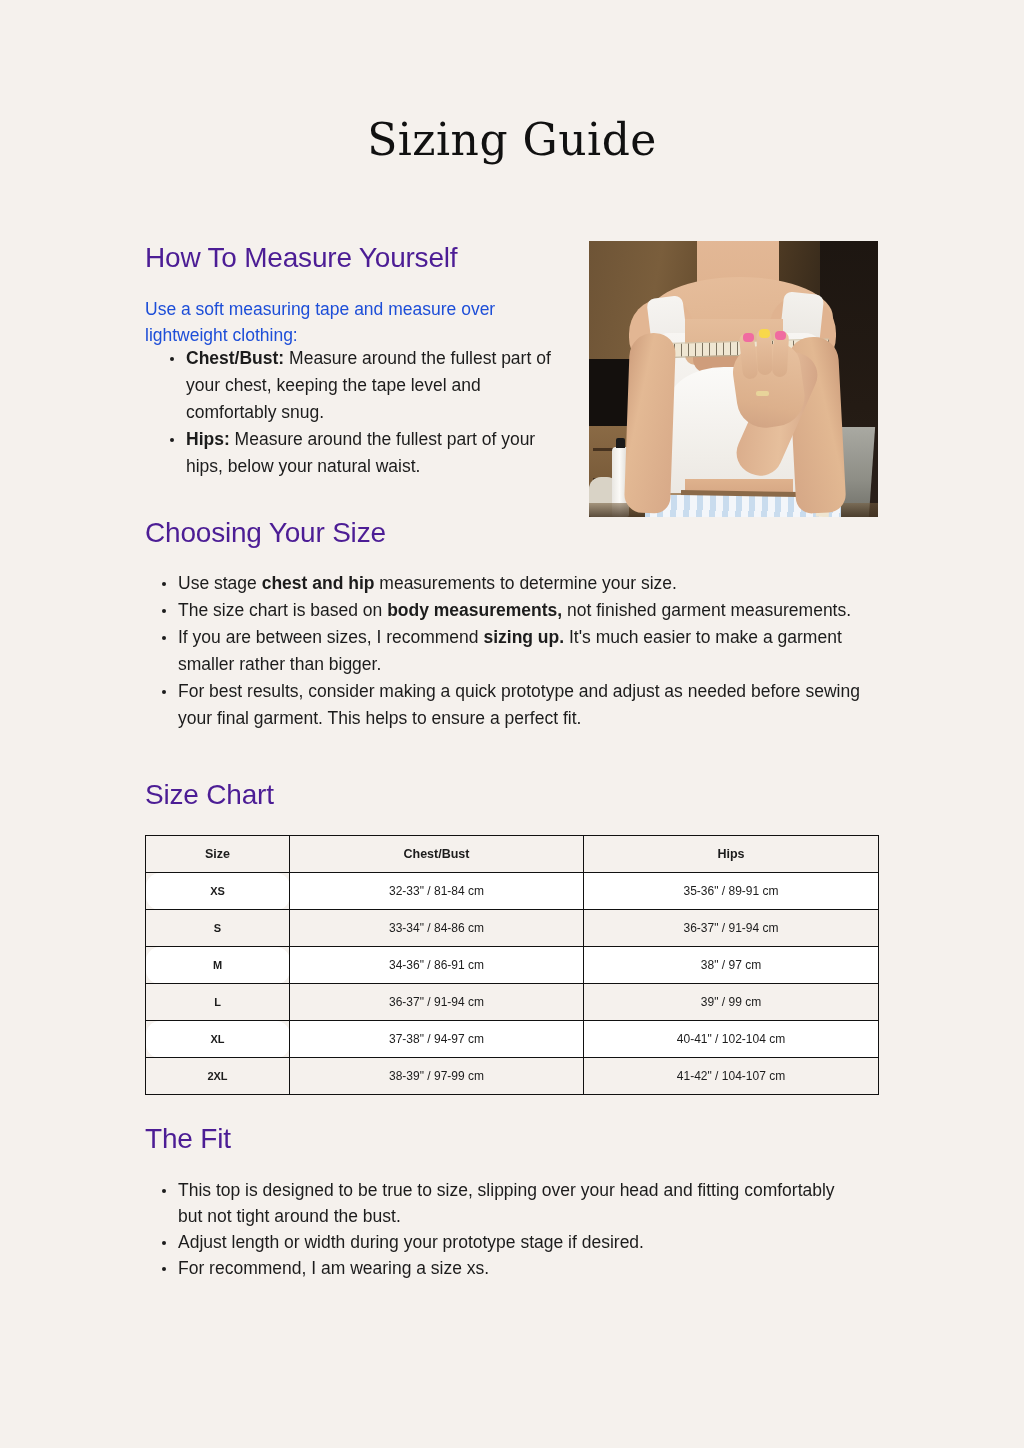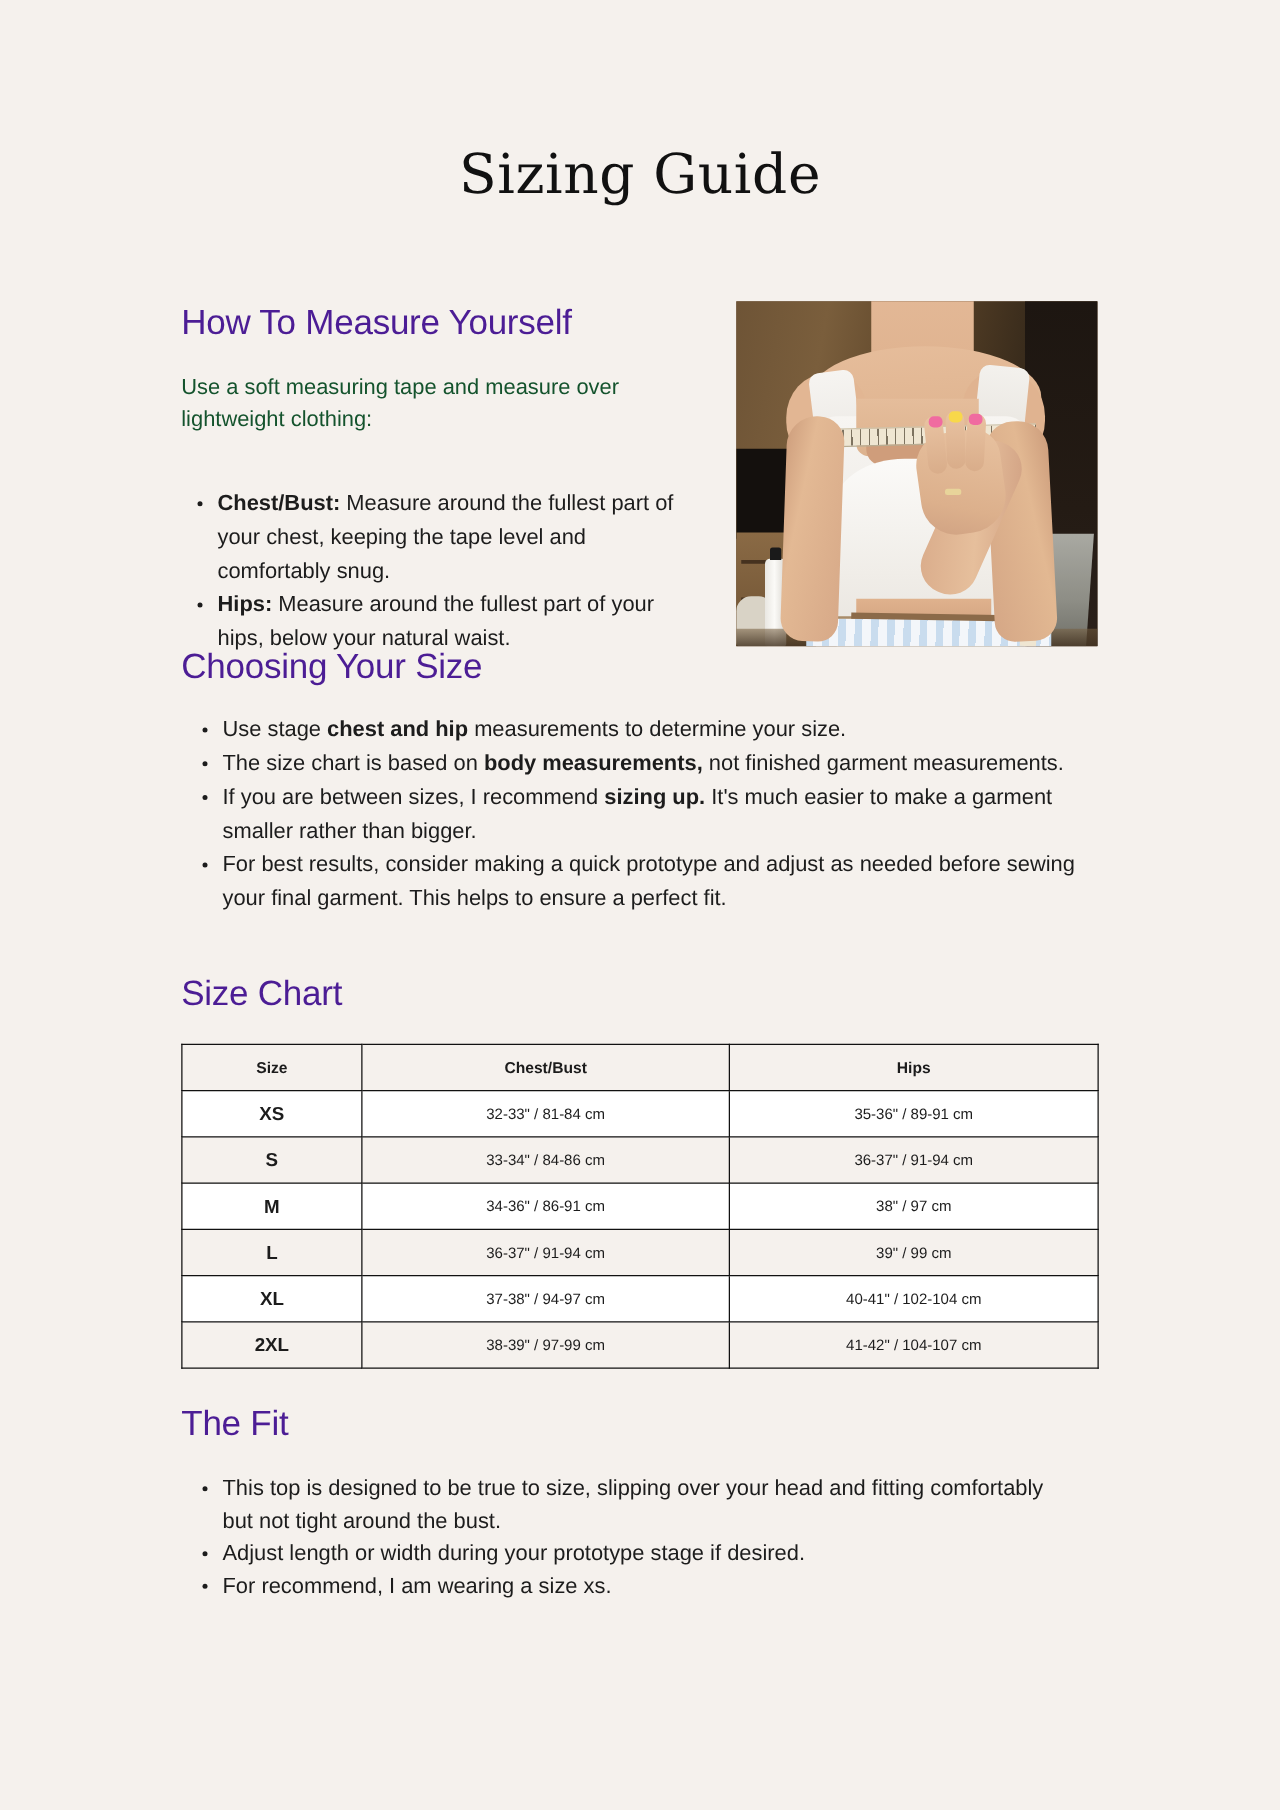--- a/index.html
+++ b/index.html
@@ -55,21 +55,21 @@
   #heading-fit { left: 145px; top: 1122px; }
 
   
   .intro-para {
     position: absolute;
     left: 145px;
     top: 296px;
     width: 400px;
     font-size: 17.5px;
     line-height: 26px;
-    color: #14532d;
+    color: #1d4ed8;
   }
 
   
   ul.bullets {
     position: absolute;
     list-style: none;
   }
 
   ul.bullets > li {
     position: relative;
@@ -87,24 +87,23 @@
     top: 12px;
     width: 4px;
     height: 4px;
     border-radius: 50%;
     background: #1c1c1c;
   }
 
   ul.bullets b { font-weight: 700; }
 
   #list-measure {
-    left: 144px;
+    left: 156px;
     top: 345px;
     width: 418px;
-    margin-top: 44px;
   }
 
   #list-choosing {
     left: 148px;
     top: 570px;
     width: 745px;
   }
   #list-choosing > li { line-height: 27px; }
 
   #list-fit {
@@ -319,21 +318,22 @@
     color: #1c1c1c;
   }
   .size-table th {
     font-weight: 700;
     font-size: 12.5px;
     background: #f5f1ed;
     height: 37px;
   }
   .size-table td.col-size {
     font-weight: 700;
-    font-size: 15px;
+    font-size: 11px;
+    border-radius: 14px;
   }
   .size-table tr.row-light td { background: #ffffff; }
   .size-table tr.row-tint  td { background: #f5f1ed; }
 
   .col-a { width: 144px; }
   .col-b { width: 294px; }
   .col-c { width: 295px; }
 </style>
 </head>
 <body>

